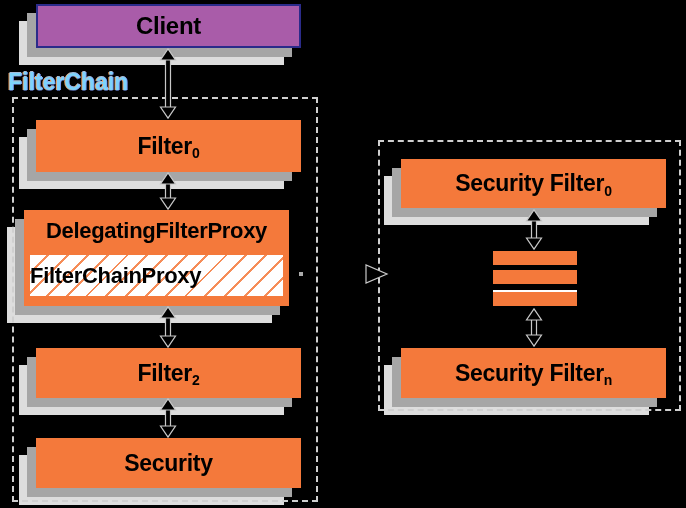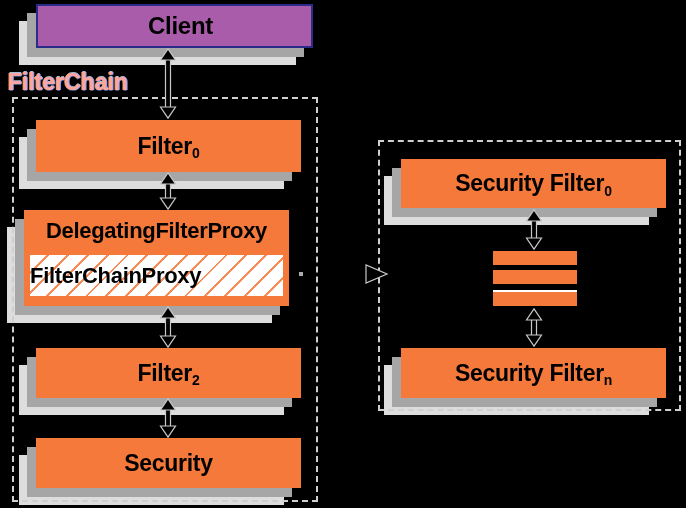--- a/index.html
+++ b/index.html
@@ -18,21 +18,20 @@
     color:#000;font-weight:bold;font-size:23px;letter-spacing:-0.3px;
     box-shadow:-9px 9px 0 var(--shadow-dark,#A6A6A6),
                -17px 17px 0 var(--shadow-light,#DDDDDD);
   }
   .node .sub{font-size:14px;position:relative;top:7px;font-weight:bold;}
   .client{
     left:36px;top:4px;width:261px;height:40px;
     background:var(--client-purple,#A95CA9);
     border:2px solid var(--client-border,#2B2B8A);
     font-size:24px;
-    padding-left:12px;
   }
   .filter0{left:36px;top:120px;width:265px;height:52px;}
   .dfp{left:24px;top:210px;width:265px;height:96px;display:block;}
   .dfp-title{
     width:100%;text-align:center;margin-top:6px;line-height:30px;
     font-size:22px;font-weight:bold;color:#000;letter-spacing:-0.3px;
   }
   .fcp{
     position:absolute;left:4px;right:4px;top:43px;bottom:8px;
     display:flex;align-items:center;justify-content:flex-start;
@@ -60,21 +59,21 @@
   .group-box{
     position:absolute;
     border:2px dashed var(--dashed-border,#CFCFCF);
     background:transparent;
   }
   .filter-chain-box{left:12px;top:97px;width:302px;height:401px;}
   .security-box{left:378px;top:140px;width:299px;height:267px;}
   
   .group-label{
     position:absolute;
-    font-size:23px;font-weight:bold;color:#fca5a5;letter-spacing:0;
+    font-size:23px;font-weight:bold;color:#7dd3fc;letter-spacing:0;
     text-shadow:-1px 0 0 rgba(255,165,95,0.9),
                  1px 0 0 rgba(125,160,255,0.95),
                  0 -1px 0 rgba(195,220,255,0.85),
                  0 1px 0 rgba(125,160,255,0.55);
   }
   .filter-chain-label{left:8px;top:69px;}
   .security-label{left:374px;top:105px;}
   
   .varrow,.harrow{position:absolute;}
 </style>

